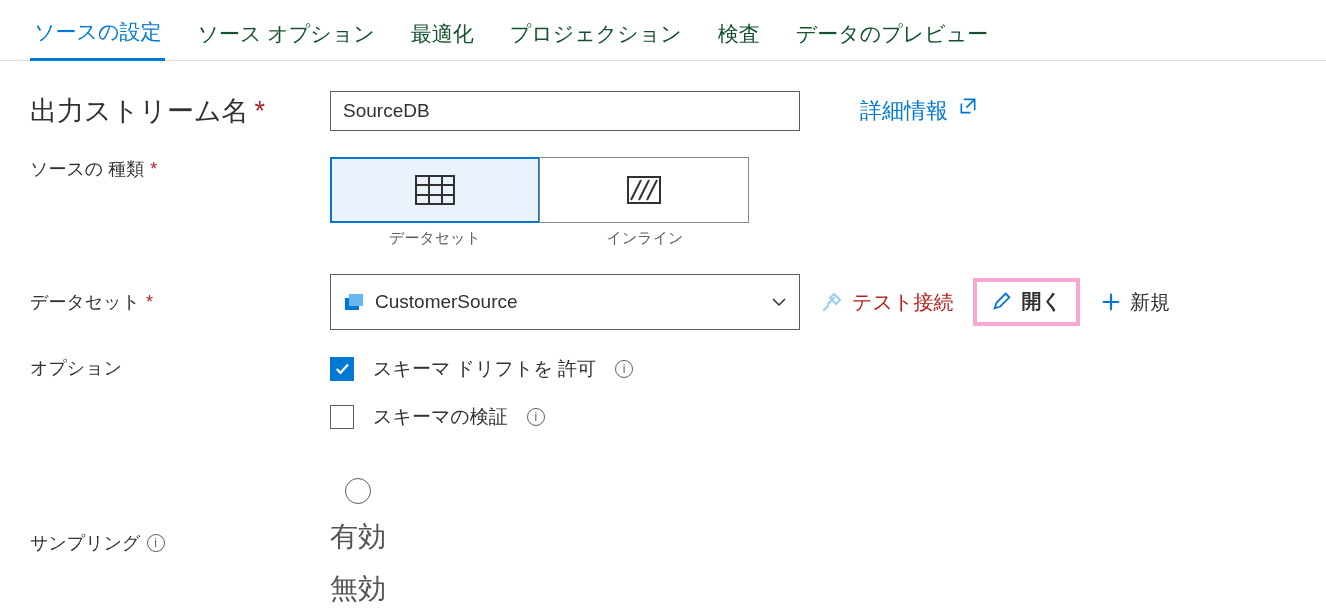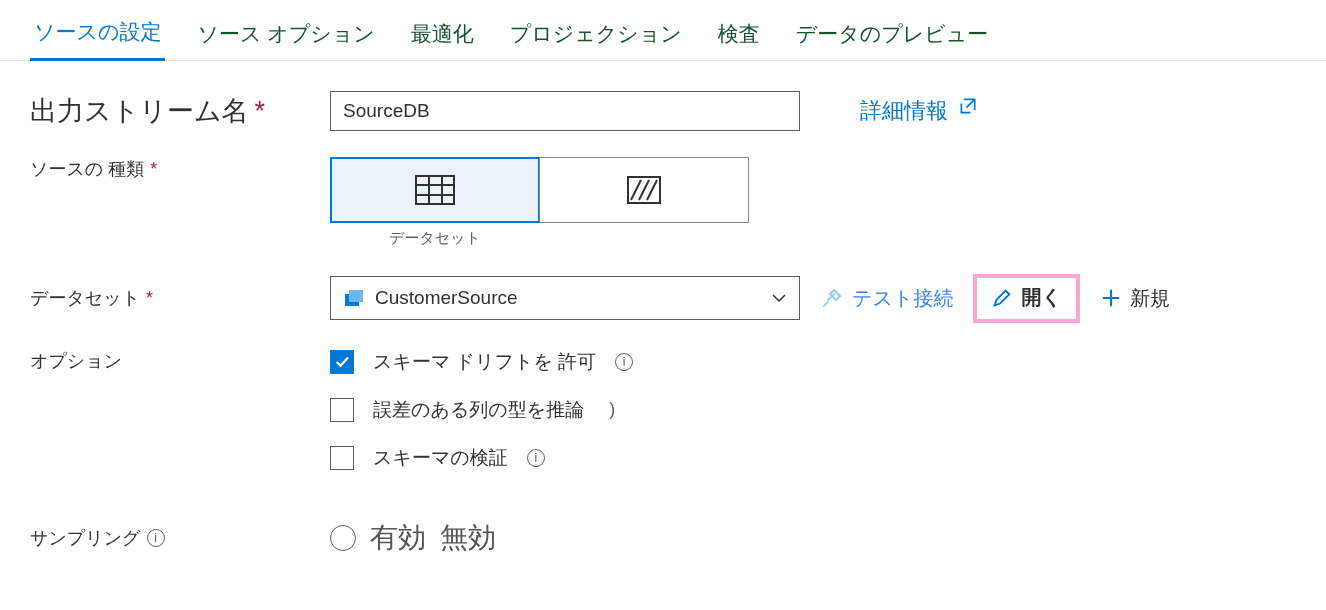--- a/index.html
+++ b/index.html
@@ -96,38 +96,38 @@
     margin-top: 6px;
   }
   .type-labels span {
     width: 210px;
     text-align: center;
     font-size: 15px;
     color: #605e5c;
   }
   .dataset-select {
     width: 470px;
-    height: 44px;
+    height: 56px;
     border: 1px solid #605e5c;
     display: flex;
     align-items: center;
     padding: 0 12px;
     gap: 10px;
     cursor: pointer;
     font-size: 19px;
   }
   .chev { margin-left: auto; }
   .action {
     display: inline-flex;
     align-items: center;
     gap: 8px;
     font-size: 20px;
     cursor: pointer;
   }
-  .action.disabled { color: #3b82f6; cursor: default; }
+  .action.disabled { color: #b91c1c; cursor: default; }
   .action.blue { color: #0078d4; }
   .highlight-box {
     border: 4px solid #f9a8d4;
     padding: 6px 14px;
     font-weight: bold;
   }
   .checkbox {
     width: 24px; height: 24px;
     border: 1px solid #605e5c;
     display: inline-flex; align-items: center; justify-content: center;
@@ -157,20 +157,21 @@
     border-radius: 50%;
     cursor: pointer;
     flex-shrink: 0;
   }
   .sampling-opts {
     display: flex;
     align-items: center;
     gap: 14px;
     font-size: 28px;
     color: #555;
+    flex-direction: column;
   }
   svg { display: block; }
 </style>
 </head>
 <body>
 
 <div class="tabs">
   <div class="tab active">ソースの設定</div>
   <div class="tab">ソース オプション</div>
   <div class="tab">最適化</div>
@@ -219,20 +220,21 @@
           <svg width="34" height="28" viewBox="0 0 34 28">
             <rect x="1" y="1" width="32" height="26" fill="none" stroke="#323130" stroke-width="2"></rect>
             <line x1="4" y1="24" x2="14" y2="4" stroke="#323130" stroke-width="2"></line>
             <line x1="12" y1="24" x2="22" y2="4" stroke="#323130" stroke-width="2"></line>
             <line x1="20" y1="24" x2="30" y2="4" stroke="#323130" stroke-width="2"></line>
           </svg>
         </div>
       </div>
       <div class="type-labels">
         <span>データセット</span>
+        <span>インライン</span>
       </div>
     </div>
   </div>
 
   <div class="row">
     <div class="label-col">
       <span>データセット</span>
       <span class="req">*</span>
     </div>
     <div class="field-col">
@@ -278,25 +280,20 @@
         <span class="checkbox checked">
           <svg width="18" height="18" viewBox="0 0 24 24">
               <path d="M5 12l5 5L20 6" fill="none" stroke-width="3"></path>
             </svg>
         </span>
         <span>スキーマ ドリフトを 許可</span>
         <span class="info-icon">i</span>
       </div>
       <div class="opt-row">
         <span class="checkbox"></span>
-        <span>誤差のある列の型を推論</span>
-        <span class="info-icon" style="border-radius:0;border:none;font-size:18px">)</span>
-      </div>
-      <div class="opt-row">
-        <span class="checkbox"></span>
         <span>スキーマの検証</span>
         <span class="info-icon">i</span>
       </div>
     </div>
   </div>
 
   <div class="row">
     <div class="label-col">
       <span>サンプリング</span>
       <span class="info-icon">i</span>

